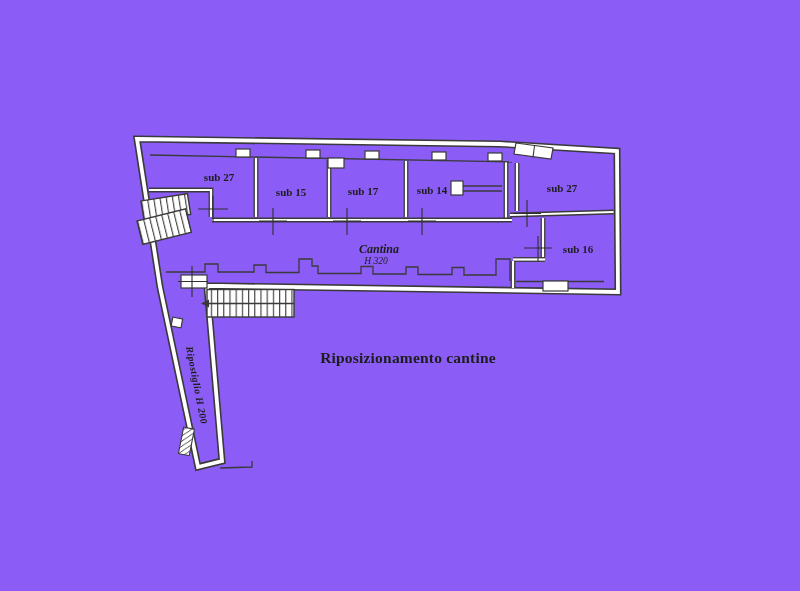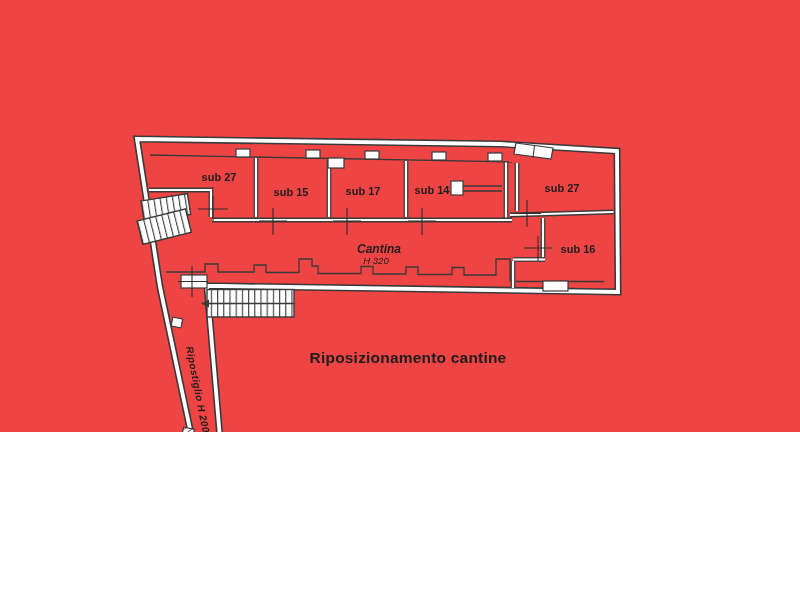--- a/index.html
+++ b/index.html
@@ -1,17 +1,17 @@
 <!DOCTYPE html>
 <html><head>
 <meta charset="utf-8">
 <style>
   html,body{margin:0;padding:0;background:#ffffff;}
-  .stage{position:relative;width:800px;height:432px;background:#ef4444;overflow:hidden;
-         font-family:Liberation Sans, sans-serif;}
+  .stage{position:relative;width:800px;height:591px;background:#8b5cf6;overflow:hidden;
+         font-family:Liberation Serif, serif;}
   svg{display:block;}
   
   .wd{fill:none;stroke:#3a3a3a;stroke-width:7;}
   .ww{fill:none;stroke:#ffffff;stroke-width:3.8;}
   .pd{fill:none;stroke:#3a3a3a;stroke-width:4.8;}
   .pw{fill:none;stroke:#ffffff;stroke-width:2.2;}
   .thin{fill:none;stroke:#3a3a3a;stroke-width:1.3;}
   .thin2{fill:none;stroke:#3a3a3a;stroke-width:1.1;}
   .notch{fill:#ffffff;stroke:#3a3a3a;stroke-width:1.2;}
   .cross{fill:none;stroke:#2f2f2f;stroke-width:1.1;}

